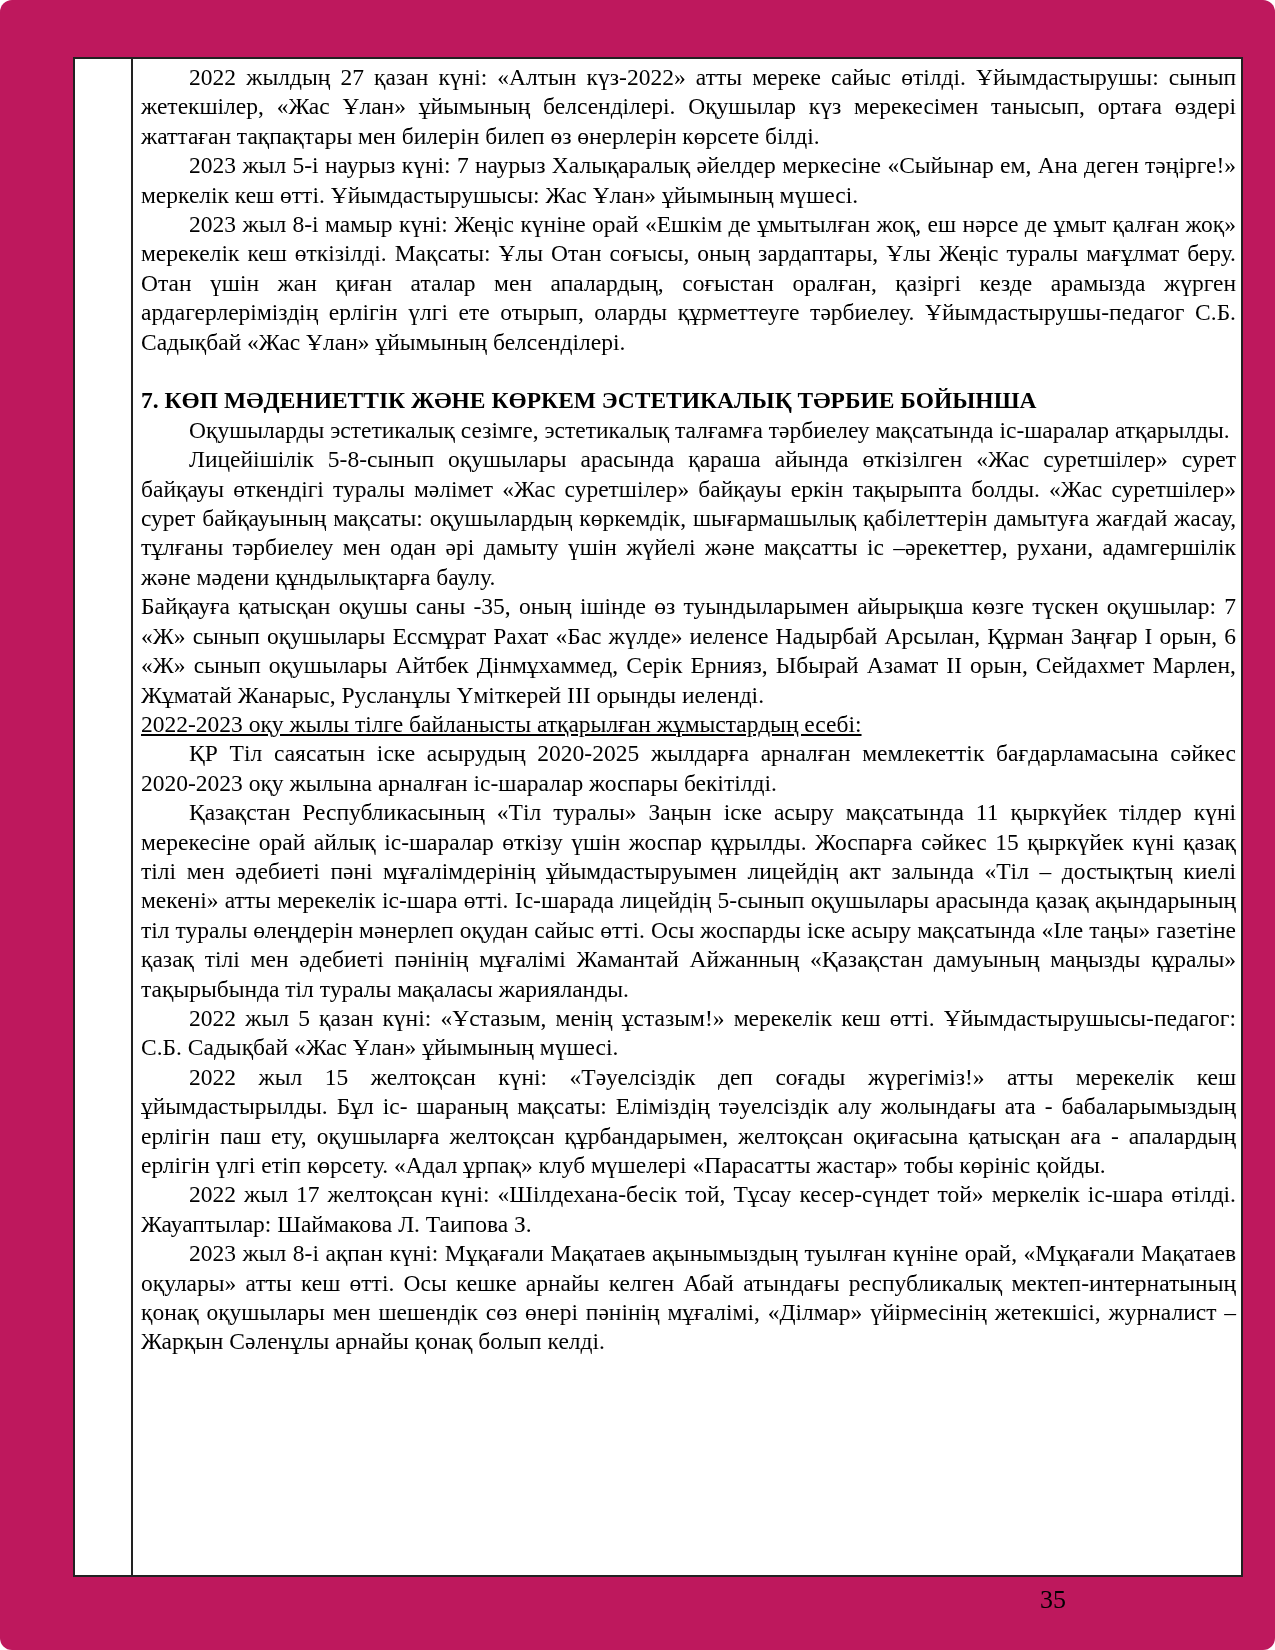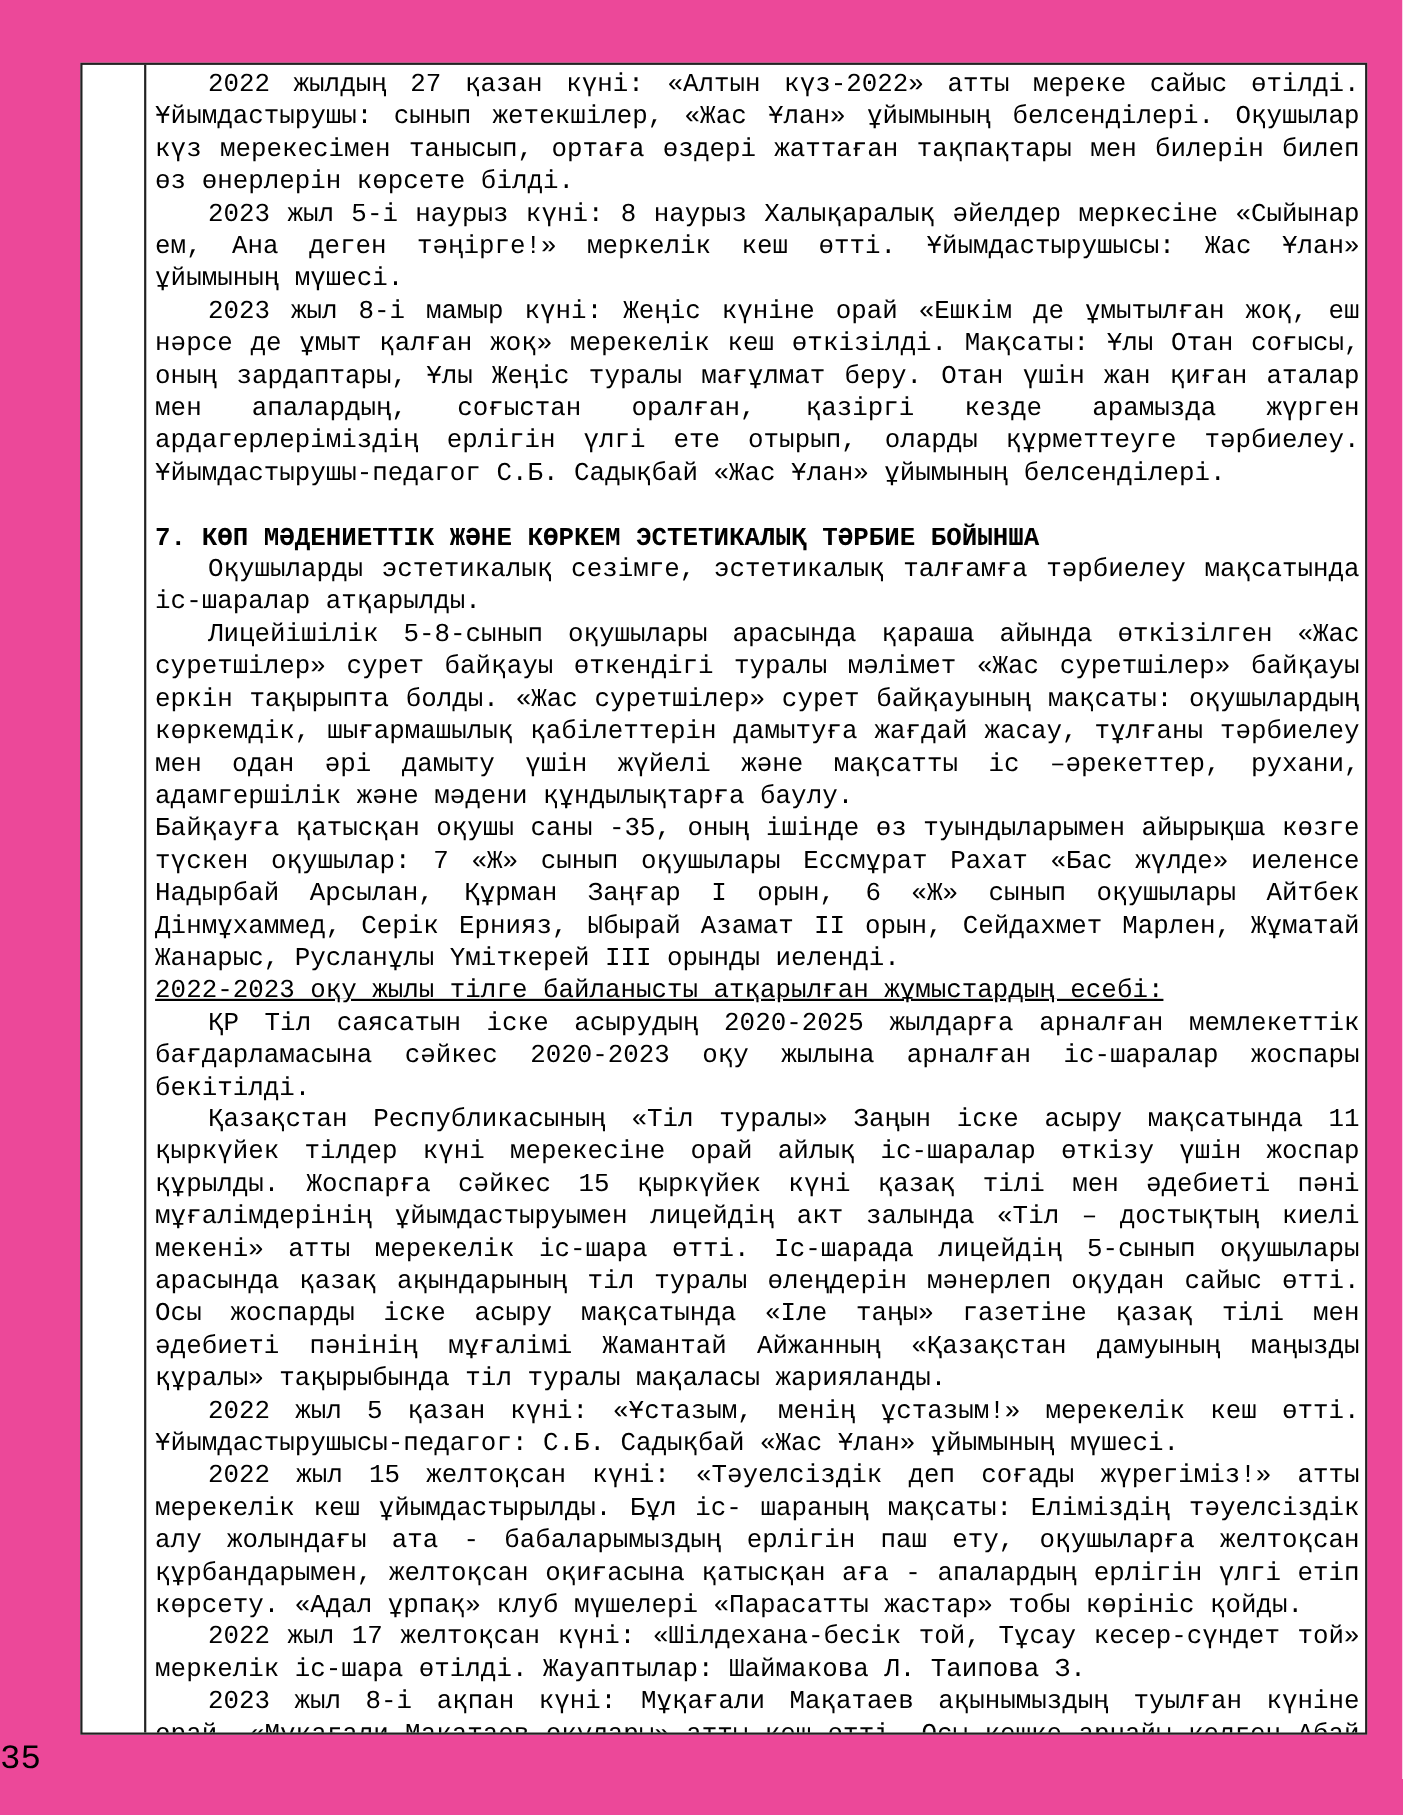--- a/index.html
+++ b/index.html
@@ -4,24 +4,25 @@
 <style>
   html, body {
     margin: 0;
     padding: 0;
     background: #ffffff;
   }
   .page {
     position: relative;
     width: 1275px;
     height: 1650px;
-    background: #ec4899;
-    font-family: Liberation Mono, monospace;
+    background: #be185d;
+    font-family: Liberation Serif, serif;
     color: #000000;
     overflow: hidden;
+    border-radius: 12px;
   }
   .doc-table {
     position: absolute;
     left: 73px;
     top: 57px;
     width: 1170px;
     height: 1520px;
     border: 2px solid #222222;
     box-sizing: border-box;
     display: flex;
@@ -55,34 +56,34 @@
   }
   .b-underline {
     text-indent: 0;
     text-decoration: underline;
   }
   .page-number {
     position: absolute;
     left: 0;
     top: 1585px;
     width: 1066px;
-    text-align: left;
-    font-size: 31px;
+    text-align: right;
+    font-size: 26px;
     line-height: 29px;
   }
 </style>
 </head>
 <body>
 
 <div class="page">
   <div class="doc-table">
     <div class="num-cell"></div>
     <div class="text-cell" id="text-cell">
         <p class="b-indent">2022 жылдың 27 қазан күні: «Алтын күз-2022» атты мереке сайыс өтілді. Ұйымдастырушы: сынып жетекшілер, «Жас Ұлан» ұйымының белсенділері. Оқушылар күз мерекесімен танысып, ортаға өздері жаттаған тақпақтары мен билерін билеп өз өнерлерін көрсете білді.</p>
-        <p class="b-indent">2023 жыл 5-і наурыз күні: 8 наурыз Халықаралық әйелдер меркесіне «Сыйынар ем, Ана деген тәңірге!» меркелік кеш өтті. Ұйымдастырушысы: Жас Ұлан» ұйымының мүшесі.</p>
+        <p class="b-indent">2023 жыл 5-і наурыз күні: 7 наурыз Халықаралық әйелдер меркесіне «Сыйынар ем, Ана деген тәңірге!» меркелік кеш өтті. Ұйымдастырушысы: Жас Ұлан» ұйымының мүшесі.</p>
         <p class="b-indent">2023 жыл 8-і мамыр күні: Жеңіс күніне орай «Ешкім де ұмытылған жоқ, еш нәрсе де ұмыт қалған жоқ» мерекелік кеш өткізілді. Мақсаты: Ұлы Отан соғысы, оның зардаптары, Ұлы Жеңіс туралы мағұлмат беру. Отан үшін жан қиған аталар мен апалардың, соғыстан оралған, қазіргі кезде арамызда жүрген ардагерлеріміздің ерлігін үлгі ете отырып, оларды құрметтеуге тәрбиелеу. Ұйымдастырушы-педагог С.Б. Садықбай «Жас Ұлан» ұйымының белсенділері.</p>
         <p class="b-heading">7. КӨП МӘДЕНИЕТТІК ЖӘНЕ КӨРКЕМ ЭСТЕТИКАЛЫҚ ТӘРБИЕ БОЙЫНША</p>
         <p class="b-indent">Оқушыларды эстетикалық сезімге, эстетикалық талғамға тәрбиелеу мақсатында іс-шаралар атқарылды.</p>
         <p class="b-indent">Лицейішілік 5-8-сынып оқушылары арасында қараша айында өткізілген «Жас суретшілер» сурет байқауы өткендігі туралы мәлімет «Жас суретшілер» байқауы еркін тақырыпта болды. «Жас суретшілер» сурет байқауының мақсаты: оқушылардың көркемдік, шығармашылық қабілеттерін дамытуға жағдай жасау, тұлғаны тәрбиелеу мен одан әрі дамыту үшін жүйелі және мақсатты іс –әрекеттер, рухани, адамгершілік және мәдени құндылықтарға баулу.</p>
         <p class="b-flush">Байқауға қатысқан оқушы саны -35, оның ішінде өз туындыларымен айырықша көзге түскен оқушылар: 7 «Ж» сынып оқушылары Ессмұрат Рахат «Бас жүлде» иеленсе Надырбай Арсылан, Құрман Заңғар I орын, 6 «Ж» сынып оқушылары Айтбек Дінмұхаммед, Серік Ернияз, Ыбырай Азамат II орын, Сейдахмет Марлен, Жұматай Жанарыс, Русланұлы Үміткерей III орынды иеленді.</p>
         <p class="b-underline">2022-2023 оқу жылы тілге байланысты атқарылған жұмыстардың есебі:</p>
         <p class="b-indent">ҚР Тіл саясатын іске асырудың 2020-2025 жылдарға арналған мемлекеттік бағдарламасына сәйкес 2020-2023 оқу жылына арналған іс-шаралар жоспары бекітілді.</p>
         <p class="b-indent">Қазақстан Республикасының «Тіл туралы» Заңын іске асыру мақсатында 11 қыркүйек тілдер күні мерекесіне орай айлық іс-шаралар өткізу үшін жоспар құрылды. Жоспарға сәйкес 15 қыркүйек күні қазақ тілі мен әдебиеті пәні мұғалімдерінің ұйымдастыруымен лицейдің акт залында «Тіл – достықтың киелі мекені» атты мерекелік іс-шара өтті. Іс-шарада лицейдің 5-сынып оқушылары арасында қазақ ақындарының тіл туралы өлеңдерін мәнерлеп оқудан сайыс өтті. Осы жоспарды іске асыру мақсатында «Іле таңы» газетіне қазақ тілі мен әдебиеті пәнінің мұғалімі Жамантай Айжанның «Қазақстан дамуының маңызды құралы» тақырыбында тіл туралы мақаласы жарияланды.</p>
         <p class="b-indent">2022 жыл 5 қазан күні: «Ұстазым, менің ұстазым!» мерекелік кеш өтті. Ұйымдастырушысы-педагог: С.Б. Садықбай «Жас Ұлан» ұйымының мүшесі.</p>
         <p class="b-indent">2022 жыл 15 желтоқсан күні: «Тәуелсіздік деп соғады жүрегіміз!» атты мерекелік кеш ұйымдастырылды. Бұл іс- шараның мақсаты: Еліміздің тәуелсіздік алу жолындағы ата - бабаларымыздың ерлігін паш ету, оқушыларға желтоқсан құрбандарымен, желтоқсан оқиғасына қатысқан аға - апалардың ерлігін үлгі етіп көрсету. «Адал ұрпақ» клуб мүшелері «Парасатты жастар» тобы көрініс қойды.</p>

